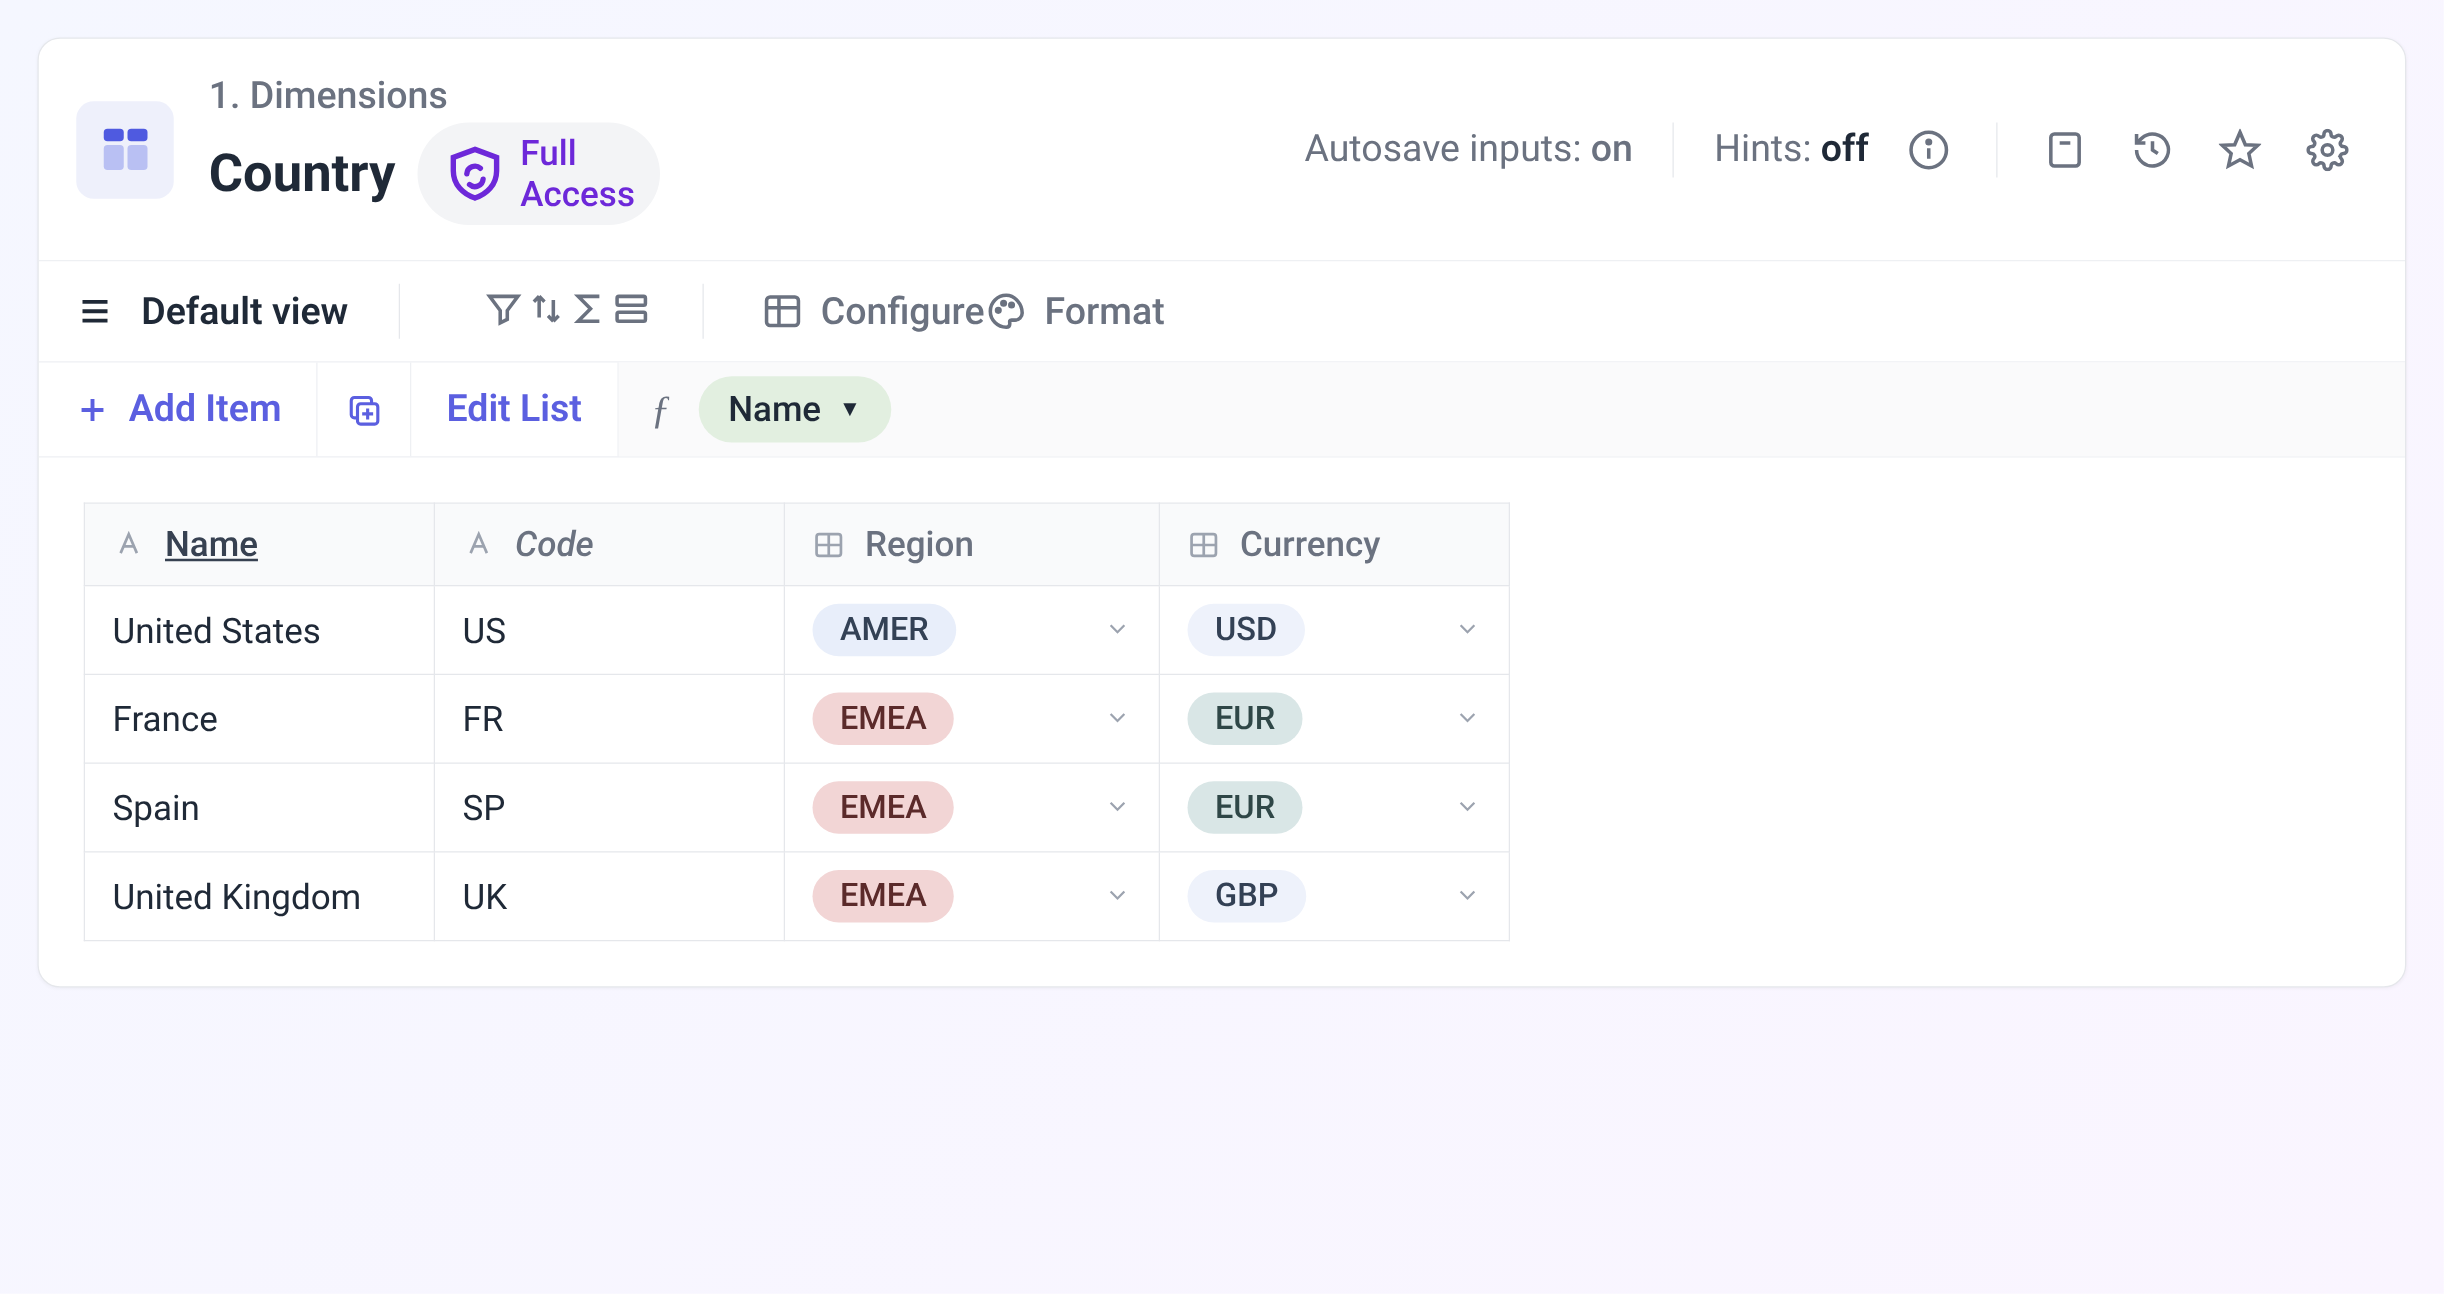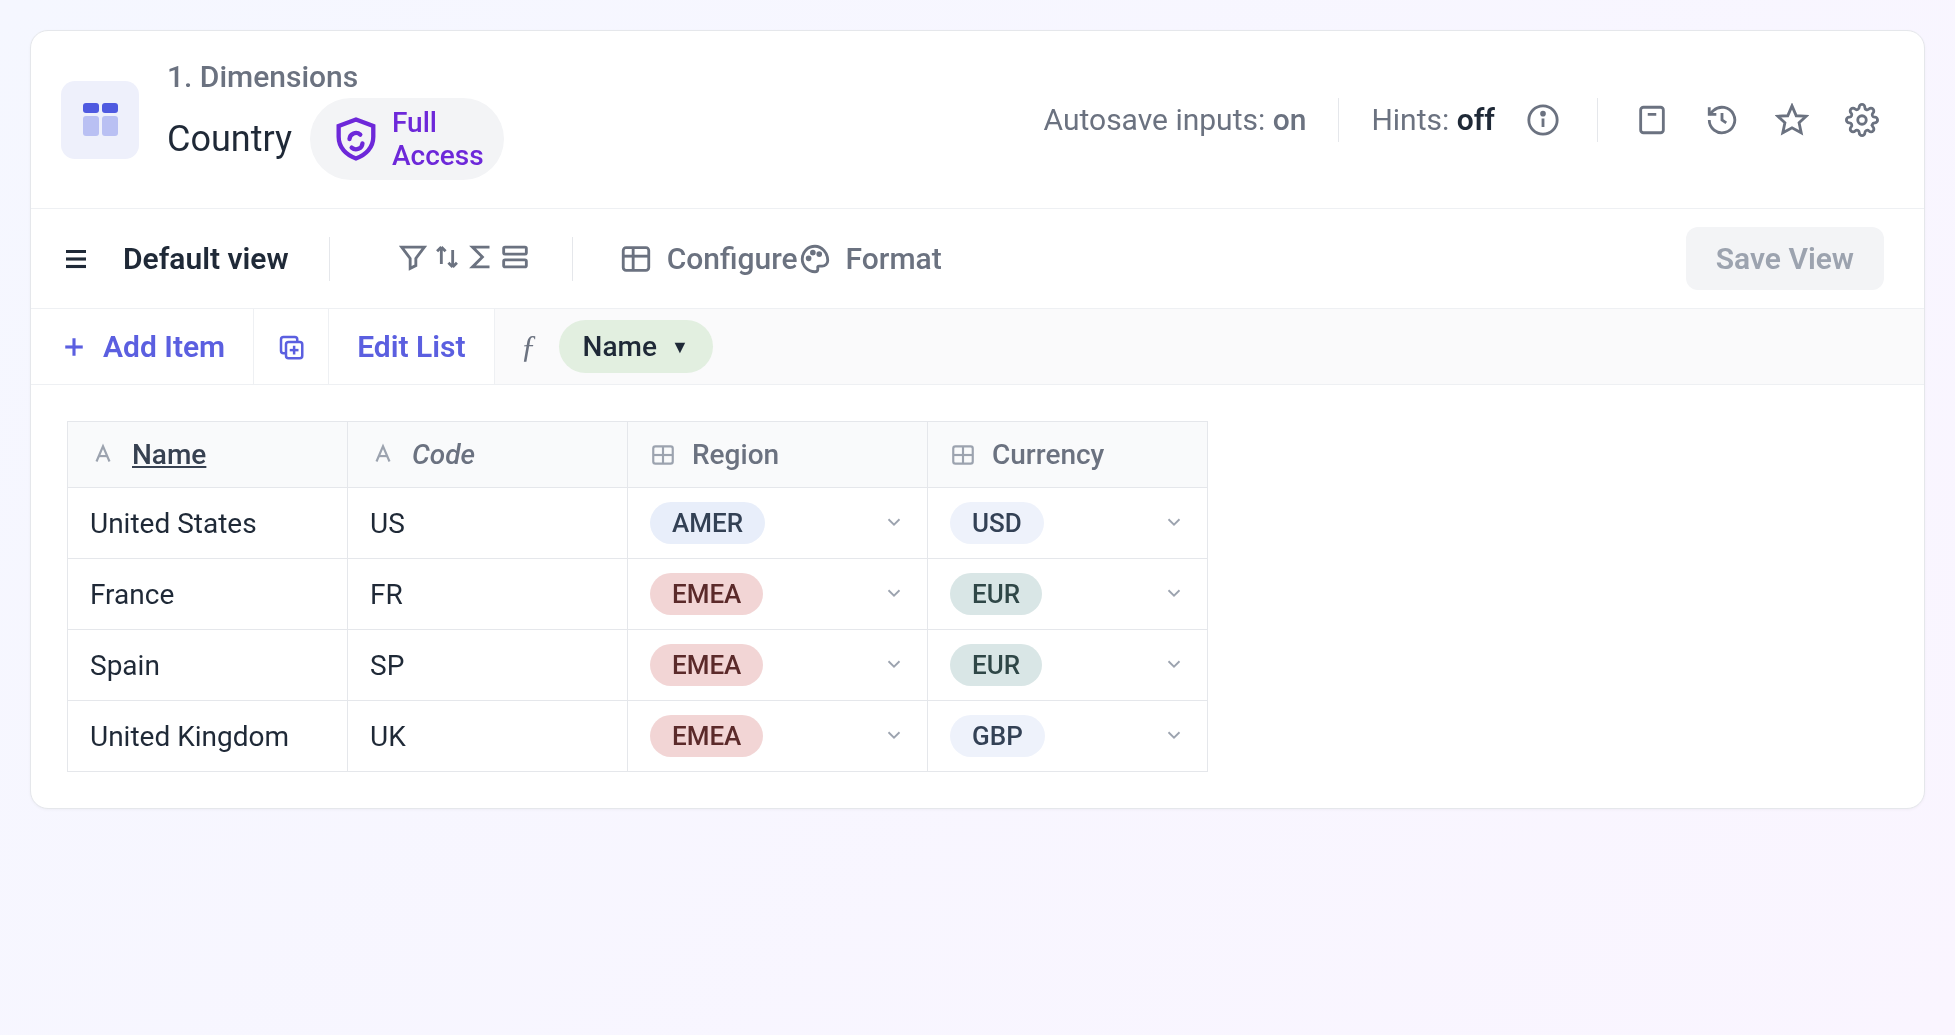--- a/index.html
+++ b/index.html
@@ -38,21 +38,21 @@
       display: grid;
       grid-template-columns: 16px 16px;
       grid-template-rows: 10px 20px;
       gap: 3px;
     }
     .app-icon-inner .c1 { background: #4f5ae0; border-radius: 3px; }
     .app-icon-inner .c2 { background: #b9c0f3; border-radius: 3px; }
     .titles { display: flex; flex-direction: column; justify-content: center; }
     .breadcrumb { font-size: 30px; color: #6b7280; font-weight: 500; margin-bottom: 4px; }
     .title-row { display: flex; align-items: center; gap: 18px; }
-    .page-title { font-size: 36px; font-weight: 400; color: #1f2937; }
+    .page-title { font-size: 42px; font-weight: 700; color: #1f2937; }
     .access-badge {
       display: inline-flex; align-items: center; gap: 10px;
       background: #f3f4f6; color: #6d28d9;
       padding: 8px 20px; border-radius: 999px;
       font-size: 28px; font-weight: 500;
     }
     .header-right { margin-left: auto; display: flex; align-items: center; gap: 26px; }
     .status-text { font-size: 30px; color: #6b7280; }
     .status-value-on { color: #6b7280; font-weight: 500; }
     .status-value-off { color: #1f2937; font-weight: 600; }
@@ -61,21 +61,21 @@
       width: 44px; height: 44px; display: inline-flex; align-items: center; justify-content: center;
       color: #6b7280; cursor: pointer; border-radius: 8px;
     }
     .icon-btn svg { width: 34px; height: 34px; }
     
     .toolbar {
       display: flex; align-items: center;
       padding: 18px 40px 18px 30px;
       border-bottom: 1px solid #eef0f3;
     }
-    .view-selector { display: flex; align-items: center; gap: 32px; font-size: 30px; font-weight: 600; color: #1f2937; cursor: pointer; }
+    .view-selector { display: flex; align-items: center; gap: 22px; font-size: 30px; font-weight: 600; color: #1f2937; cursor: pointer; }
     .tb-group { display: flex; align-items: flex-start; margin-left: 60px; }
     .tb-icon { color: #6b7280; cursor: pointer; }
     .tb-icon svg { width: 34px; height: 34px; }
     .tb-labelled { display: flex; align-items: center; gap: 14px; font-size: 30px; color: #6b7280; font-weight: 500; cursor: pointer; }
     .tb-labelled svg { width: 34px; height: 34px; }
     .save-view {
       margin-left: auto;
       background: #f3f4f6; color: #9ca3af;
       font-size: 30px; font-weight: 600;
       padding: 14px 30px; border-radius: 12px;
@@ -254,21 +254,20 @@
       <div class="tb-labelled">
         <svg viewBox="0 0 24 24" fill="none" stroke="currentColor" stroke-width="2">
             <path d="M12 3a9 9 0 1 0 0 18c1.5 0 2-1 2-2s-.5-2 1-2h2a4 4 0 0 0 4-4c0-5-4-10-9-10z"></path>
             <circle cx="7.5" cy="11.5" r="1"></circle>
             <circle cx="10.5" cy="7.5" r="1"></circle>
             <circle cx="15" cy="8.5" r="1"></circle>
           </svg>
         <span>Format</span>
       </div>
     </div>
-    <div class="save-view">Save View</div>
   </div>
 
   <div class="actionbar">
     <div class="action-cell">
       <svg viewBox="0 0 24 24" fill="none" stroke="currentColor" stroke-width="2.5">
           <line x1="12" y1="5" x2="12" y2="19"></line>
           <line x1="5" y1="12" x2="19" y2="12"></line>
         </svg>
       <span>Add Item</span>
     </div>

